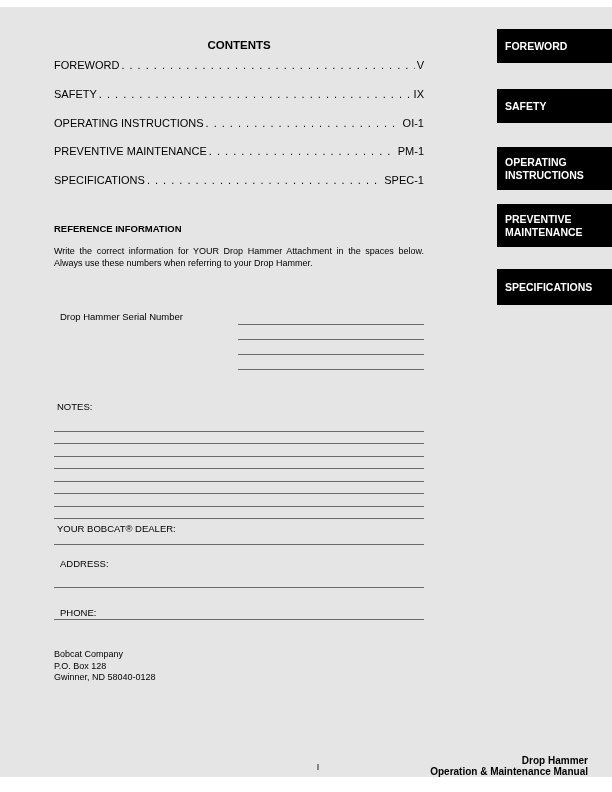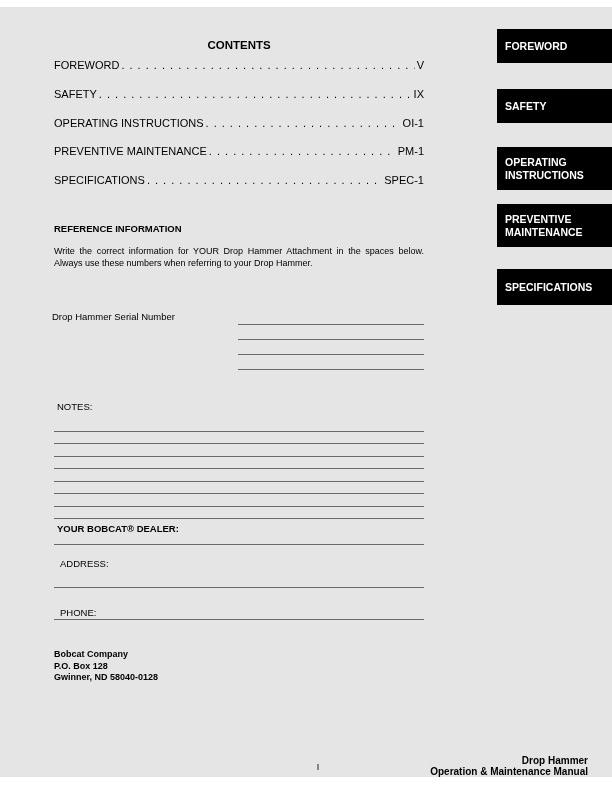--- a/index.html
+++ b/index.html
@@ -39,38 +39,38 @@
   .tab-4 { top:197px; height:43px; }
   .tab-5 { top:262px; height:36px; }
 
   .ref-heading { position:absolute; left:54px; top:216px; font-weight:bold; font-size:9.5px; }
   .ref-body {
     position:absolute; left:54px; top:238px; width:370px;
     font-size:9px; line-height:12px; text-align:justify;
   }
 
   .label { position:absolute; font-size:9.5px; }
-  .serial-label  { left:52px; top:304px; }
+  .serial-label  { left:60px; top:304px; }
   .notes-label   { left:57px; top:394px; }
-  .dealer-label  { left:57px; top:516px;font-weight:bold; }
+  .dealer-label  { left:57px; top:516px; }
   .address-label { left:60px; top:551px; }
   .phone-label   { left:60px; top:600px; }
 
   .blank-line { border-bottom:1px solid #6b6b6b; }
   .serial-lines { position:absolute; left:238px; top:303px; width:186px; }
   .serial-lines .blank-line { height:15px; }
   .notes-lines { position:absolute; left:54px; top:412px; width:370px; }
   .notes-lines .blank-line { height:12.5px; }
   .full-line { position:absolute; left:54px; width:370px; border-bottom:1px solid #6b6b6b; height:0; }
   .dealer-line  { top:537px; }
   .address-line { top:580px; }
   .phone-line   { top:612px; }
 
   .address-block { position:absolute; left:54px; font-size:9px; line-height:11.5px; }
-  .address-us { top:642px;font-weight:bold; }
+  .address-us { top:642px; }
   .address-eu { top:687px; }
 
   .footer-page-number {
     position:absolute; left:54px; top:755px; width:528px;
     text-align:center; font-size:9px;
   }
   .footer-doc-title {
     position:absolute; right:24px; top:748px;
     text-align:right; font-weight:bold; font-size:10px; line-height:11px;
   }

